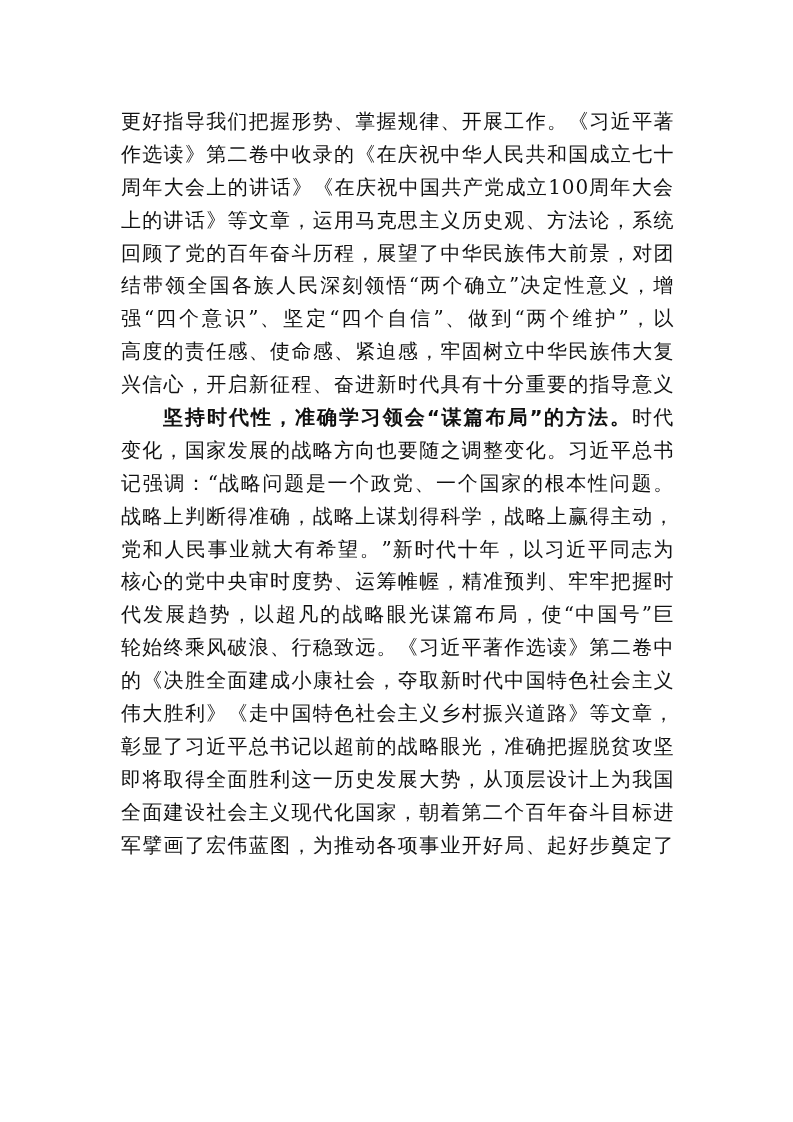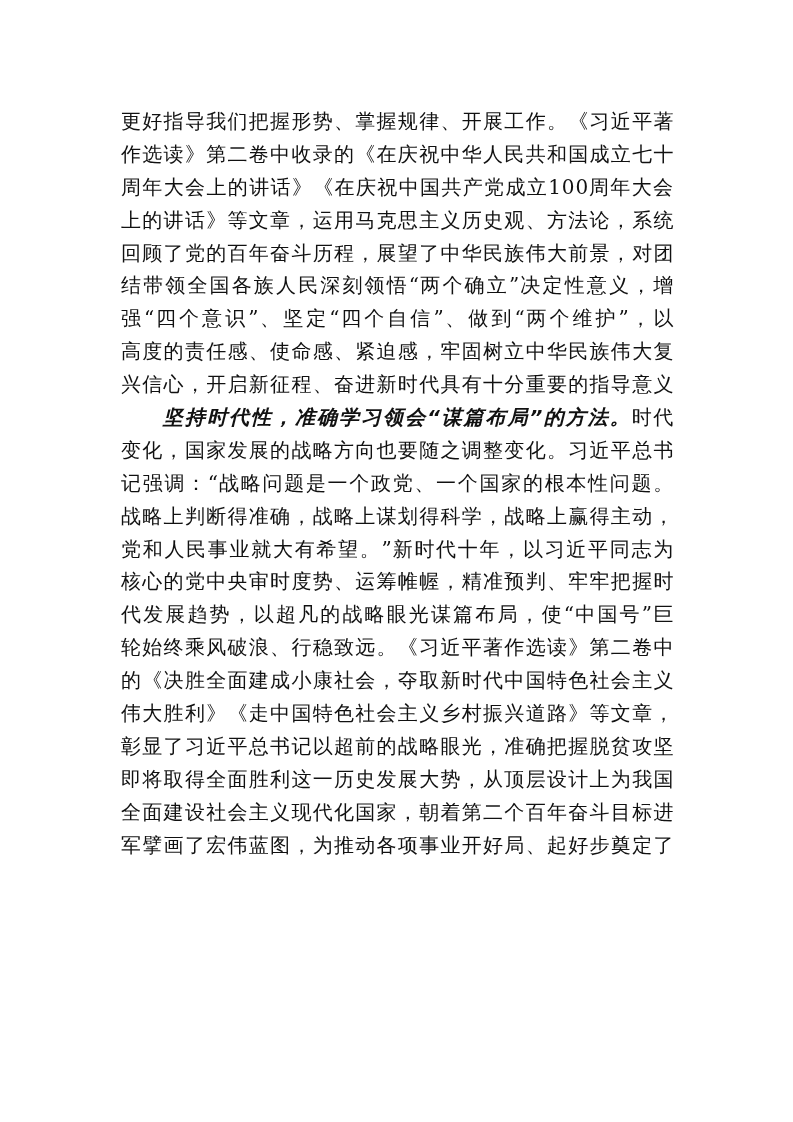--- a/index.html
+++ b/index.html
@@ -12,21 +12,21 @@
     font-family: "DejaVu Serif", "Liberation Serif", serif;
     font-size: 20px; color: #111;
   }
   .line {
     height: 32.9px; line-height: 32.9px; white-space: nowrap;
     text-align: justify; text-align-last: justify;
     overflow: visible;
   }
   .line.last { text-align-last: left; letter-spacing: 10.5px; }
   .indent { padding-left: 42px; }
-  .bold { font-weight: bold; font-family: "DejaVu Sans", "Liberation Sans", sans-serif; font-style: italic; }
+  .bold { font-weight: bold; font-family: "DejaVu Sans", "Liberation Sans", sans-serif; }
   .line span { display: inline; }
 </style>
 </head>
 <body>
 
 <div class="page">
   <div class="body-text">
 
     <div>
       <div class="line" style="word-spacing: -0.3em;"><span>更</span> <span>好</span> <span>指</span> <span>导</span> <span>我</span> <span>们</span> <span>把</span> <span>握</span> <span>形</span> <span>势</span> <span>、</span> <span>掌</span> <span>握</span> <span>规</span> <span>律</span> <span>、</span> <span>开</span> <span>展</span> <span>工</span> <span>作</span> <span>。</span> <span>《</span> <span>习</span> <span>近</span> <span>平</span> <span>著</span> </div>

